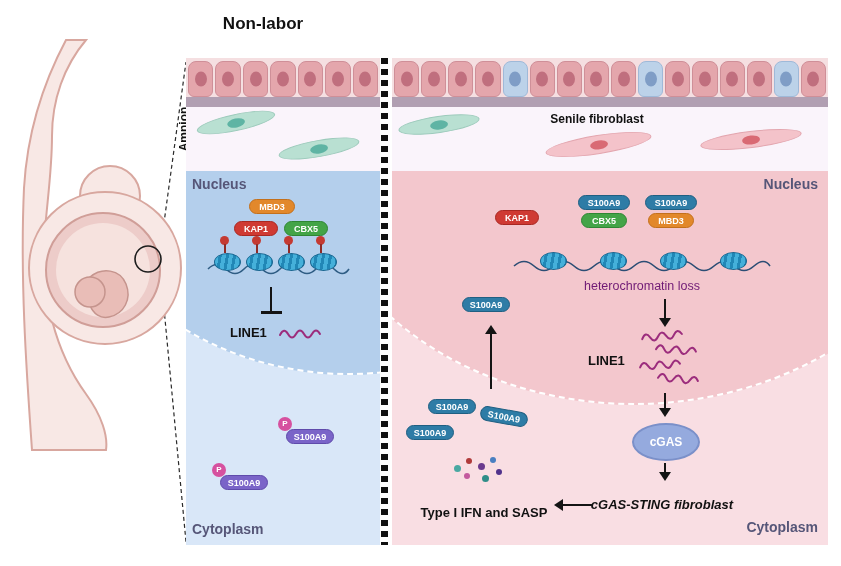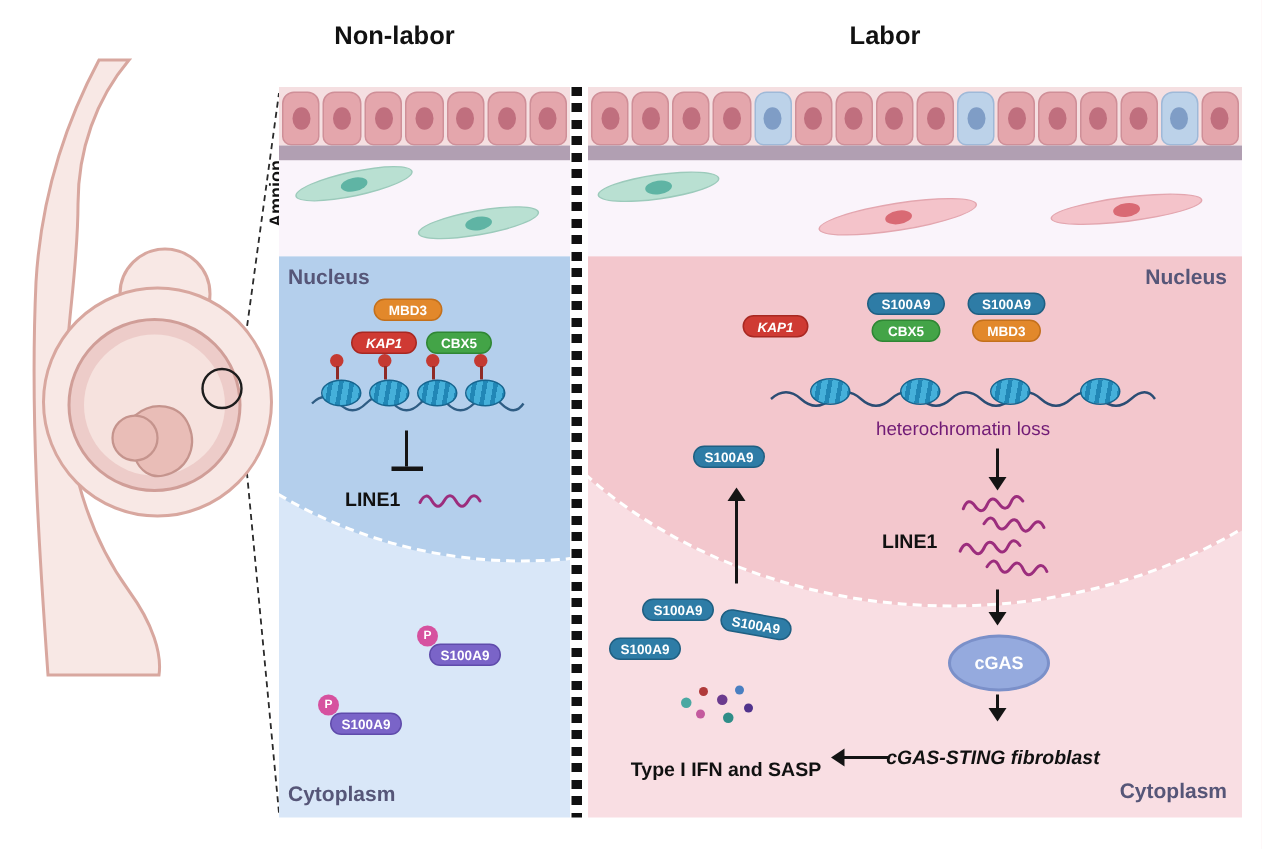--- a/index.html
+++ b/index.html
@@ -39,21 +39,21 @@
   .region.bluebg{background:#d9e7f8;}
   .region.pinkbg{background:#f9dee3;}
   .blob{position:absolute;border:2.5px dashed #ffffff;border-radius:50%;}
   .blob.blue{background:#b4cfec;left:-140px;top:-360px;width:600px;height:560px;}
   .blob.pink{background:#f3c7cd;left:-90px;top:-310px;width:660px;height:540px;}
   .zone-label{position:absolute;font-size:14px;font-weight:bold;color:#565678;}
   
   .pill{position:absolute;height:15px;line-height:15px;border-radius:9px;color:#fff;font-size:9px;
         font-weight:bold;text-align:center;padding:0 5px;box-sizing:border-box;white-space:nowrap;}
   .pill.orange{background:#e2882b;border:1px solid #c3701c;}
-  .pill.red{background:#cf3a33;border:1px solid #a82822;font-style:italic;}
+  .pill.red{background:#cf3a33;border:1px solid #a82822;}
   .pill.green{background:#43a447;border:1px solid #2f8634;}
   .pill.bluep{background:#2e7ca6;border:1px solid #1f5f82;}
   .pill.purple{background:#7a64c8;border:1px solid #5f4bab;}
   .pdot{position:absolute;width:14px;height:14px;border-radius:50%;background:#d6519f;color:#fff;
         font-size:8px;font-weight:bold;text-align:center;line-height:14px;}
   
   .nucleosome{position:absolute;width:25px;height:16px;border-radius:50%;border:1px solid #17658f;
               background:repeating-linear-gradient(100deg,#45b0da 0 4px,#2187b6 4px 7px);}
   .methyl{position:absolute;width:9px;height:9px;border-radius:50%;background:#c43a32;}
   .methyl::after{content:"";position:absolute;top:8px;left:4px;width:2px;height:9px;background:#8f2b26;}
@@ -99,21 +99,20 @@
     <circle cx="108" cy="160" r="30" fill="#f8e8e5" stroke="#d8a79f" stroke-width="2"></circle>
     <circle cx="103" cy="232" r="76" fill="#f8e8e5" stroke="#d8a79f" stroke-width="2"></circle>
     <circle cx="101" cy="234" r="57" fill="#edccc9" stroke="#d09e98" stroke-width="2"></circle>
     <circle cx="101" cy="234" r="47" fill="#f6e2de"></circle>
     <path d="M88,241 C100,231 118,233 124,248 C130,263 122,278 107,281 C99,283 91,278 88,269 Z" fill="#e9bdb7" stroke="#c5948d" stroke-width="1.5"></path>
     <circle cx="88" cy="256" r="15" fill="#e9bdb7" stroke="#c5948d" stroke-width="1.5"></circle>
     <circle cx="146" cy="223" r="13" fill="none" stroke="#1d1d1d" stroke-width="1.6"></circle>
   </svg>
 
   <div class="title" style="left:168px;width:190px;">Non-labor</div>
-  <div class="title" style="left:480px;width:220px;">Labor</div>
 
   <div class="amnion">Amnion</div>
 
   <div class="panel left">
     <div class="epi">
         <div class="epi-cell pink">
           <div class="epi-nucleus"></div>
         </div>
         <div class="epi-cell pink">
           <div class="epi-nucleus"></div>
@@ -235,20 +234,21 @@
         <div class="epi-cell pink">
           <div class="epi-nucleus"></div>
         </div>
       </div>
     <div class="membrane"></div>
 
     <div class="fibro-zone">
       <div class="fibro green" style="left:6px;top:9px;width:80px;transform:rotate(-8deg);">
         <div class="fnuc"></div>
       </div>
+      <div class="fibro-label" style="left:120px;top:5px;width:170px;">Senile fibroblast</div>
       <div class="fibro pinkf" style="left:153px;top:28px;width:105px;height:17px;transform:rotate(-9deg);">
         <div class="fnuc"></div>
       </div>
       <div class="fibro pinkf" style="left:308px;top:24px;width:100px;transform:rotate(-7deg);">
         <div class="fnuc"></div>
       </div>
     </div>
 
     <div class="region pinkbg">
       <div class="blob pink"></div>

